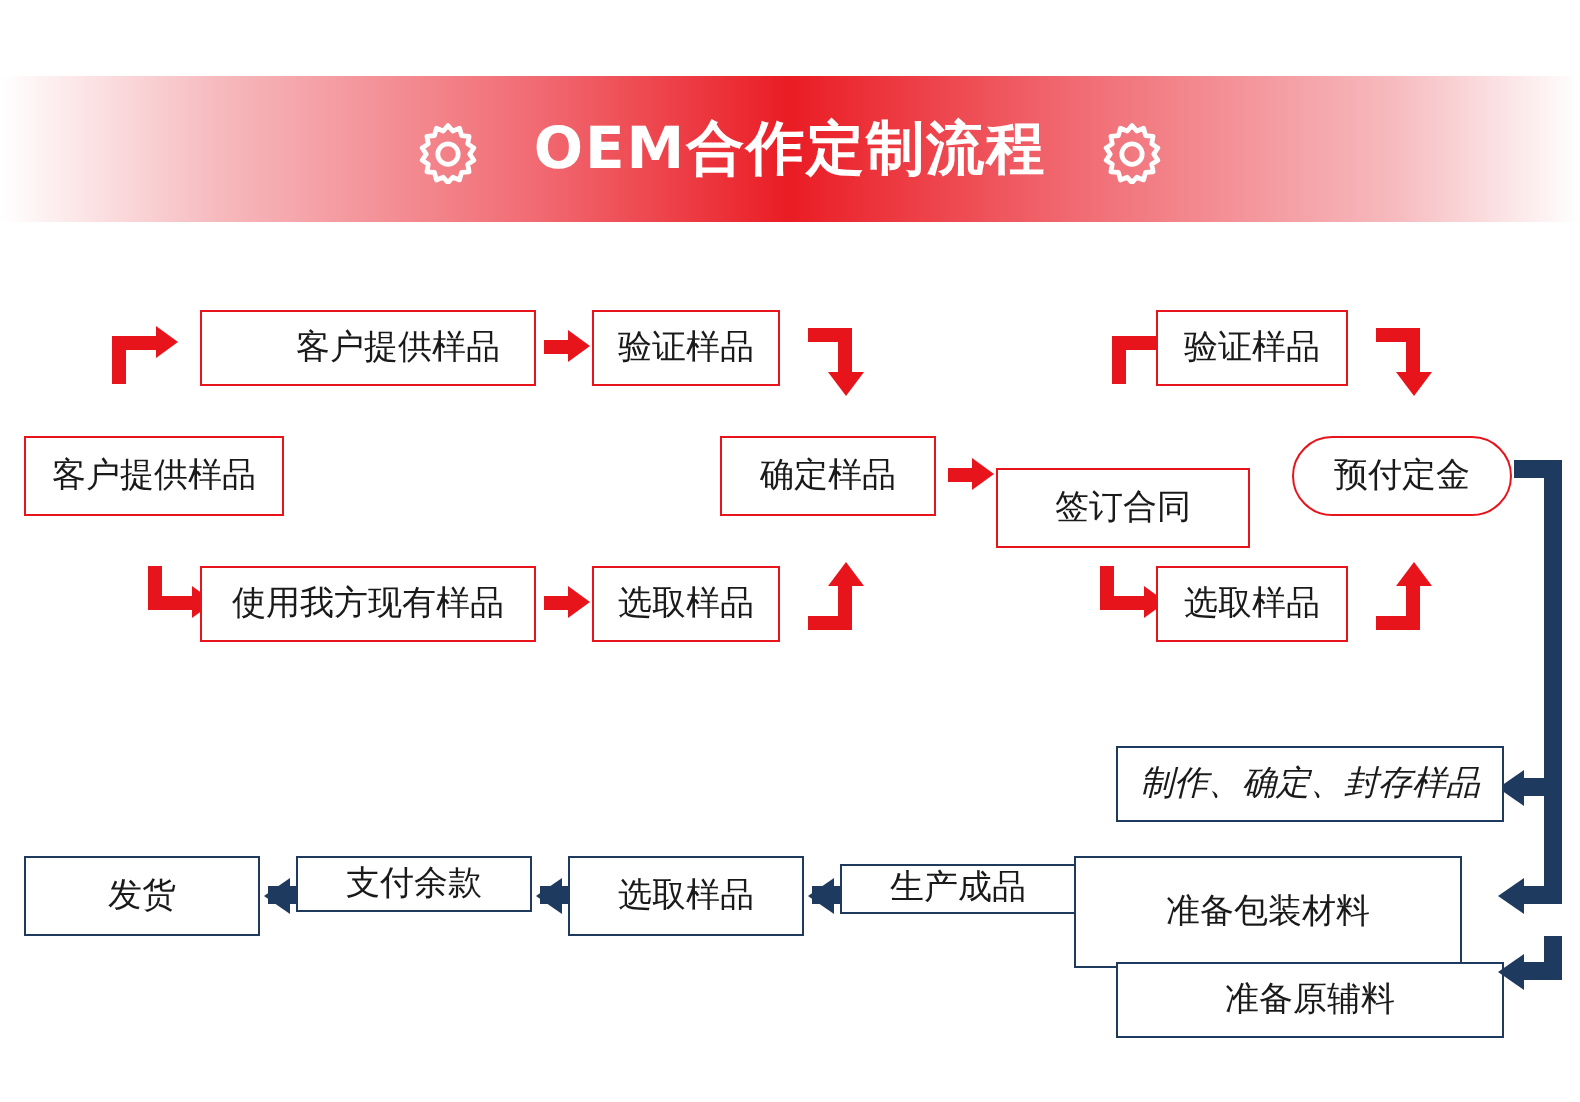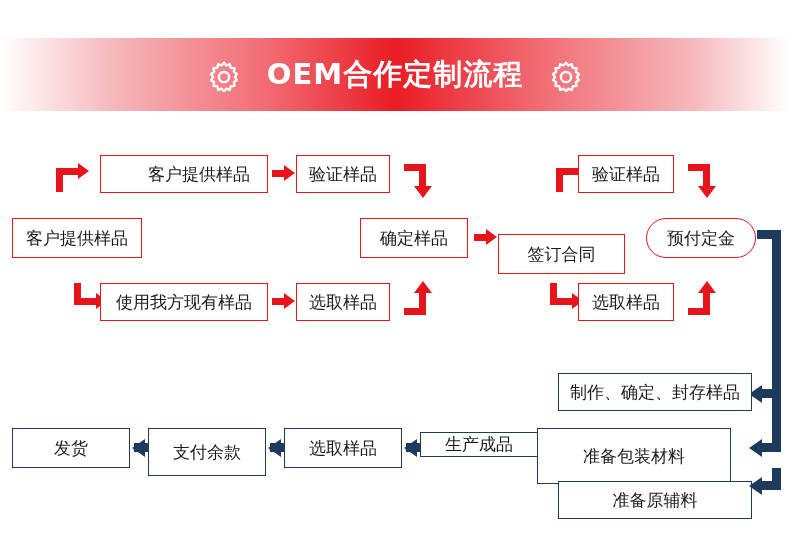--- a/index.html
+++ b/index.html
@@ -124,28 +124,28 @@
   <div class="seg red" style="left:550px;top:283px;width:7px;height:22px;"></div>
   <div class="seg red" style="left:550px;top:298px;width:22px;height:7px;"></div>
   <div class="head r red" style="left:572px;top:293px;"></div>
 
   <div class="box red" style="left:578px;top:283px;width:96px;height:38px;">选取样品</div>
 
   <div class="seg red" style="left:688px;top:308px;width:22px;height:7px;"></div>
   <div class="seg red" style="left:703px;top:292px;width:7px;height:23px;"></div>
   <div class="head u red" style="left:697.5px;top:281px;"></div>
 
-  <div class="box navy" style="left:558px;top:373px;width:194px;height:38px;">制作、确定、封存样品</div>
+  <div class="box navy" style="left:558px;top:373px;width:194px;height:38px;font-style:italic;">制作、确定、封存样品</div>
 
   <div class="box navy" style="left:12px;top:428px;width:118px;height:40px;">发货</div>
 
   <div class="seg navy" style="left:134px;top:443px;width:14px;height:9px;"></div>
   <div class="head l navy" style="left:132px;top:438.5px;"></div>
 
-  <div class="box navy" style="left:148px;top:428px;width:118px;height:48px;text-align:right;">支付余款</div>
+  <div class="box navy" style="left:148px;top:428px;width:118px;height:28px;text-align:right;">支付余款</div>
 
   <div class="seg navy" style="left:270px;top:443px;width:14px;height:9px;"></div>
   <div class="head l navy" style="left:268px;top:438.5px;"></div>
 
   <div class="box navy" style="left:284px;top:428px;width:118px;height:40px;">选取样品</div>
 
   <div class="seg navy" style="left:406px;top:443px;width:14px;height:9px;"></div>
   <div class="head l navy" style="left:404px;top:438.5px;"></div>
 
   <div class="box navy" style="left:420px;top:432px;width:118px;height:25px;">生产成品</div>

